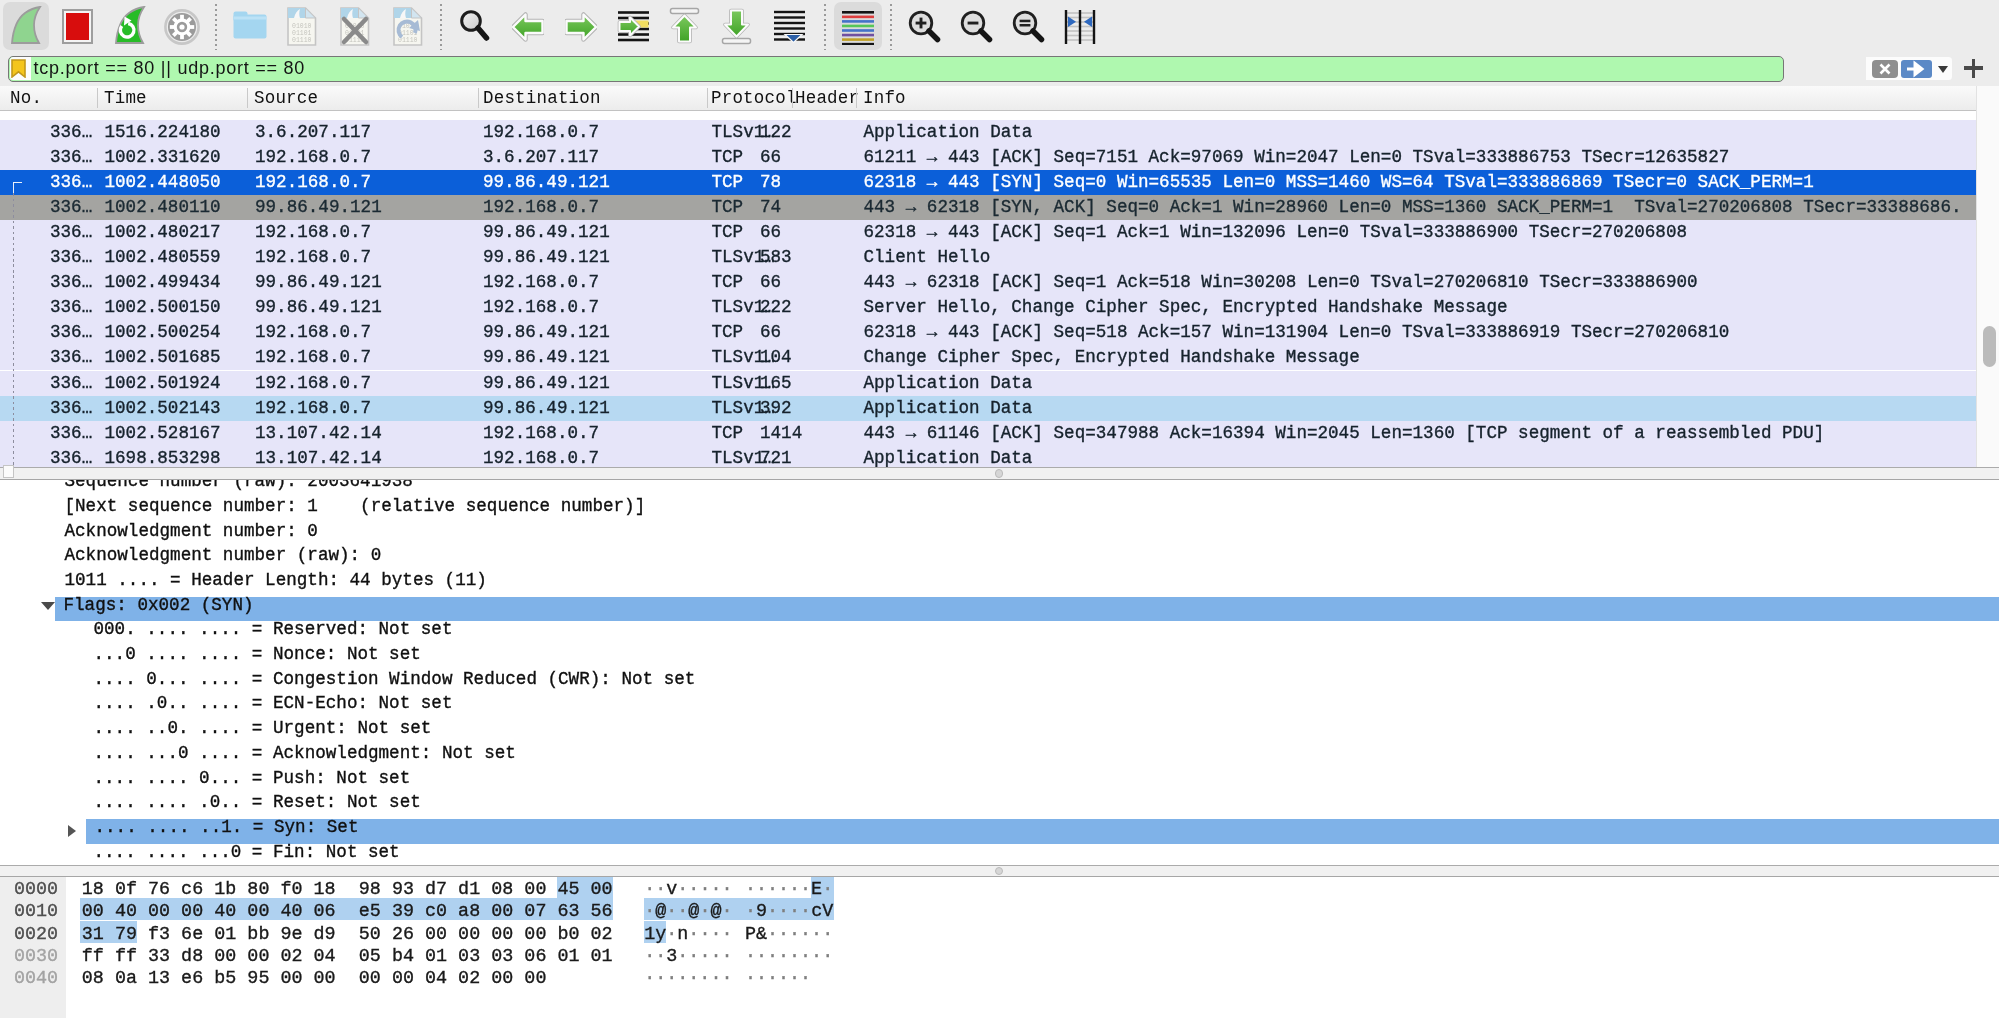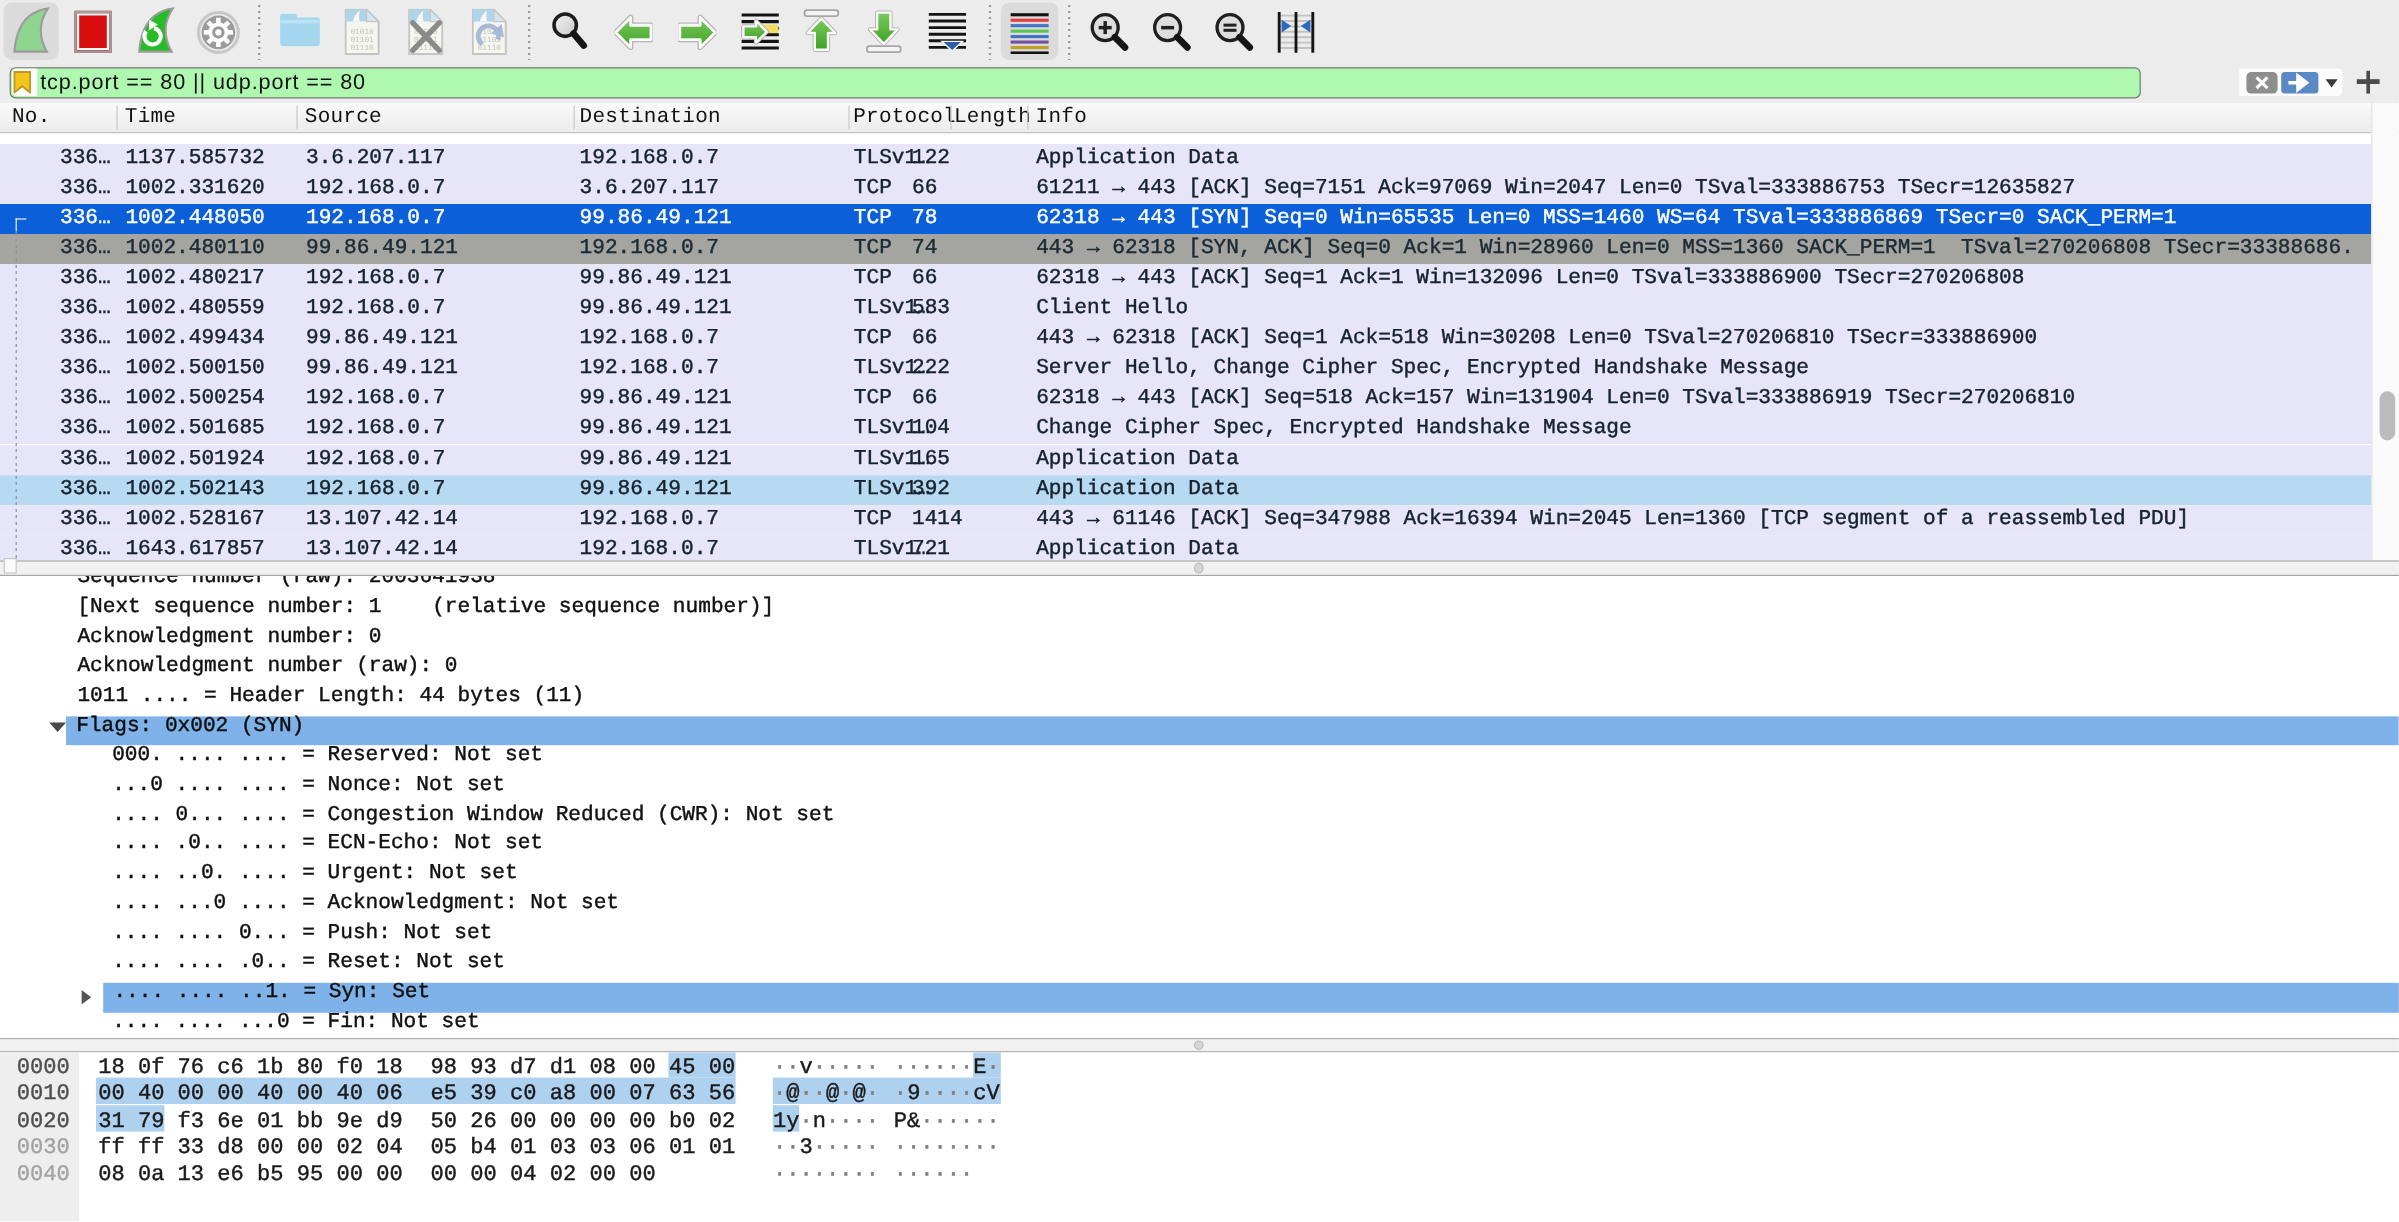--- a/index.html
+++ b/index.html
@@ -226,44 +226,44 @@
 </div>
 </div>
 <div class="abs" style="left:1964px;top:66.3px;width:19px;height:3.4px;background:#4A4A4A"></div>
 <div class="abs" style="left:1971.8px;top:58.5px;width:3.4px;height:19px;background:#4A4A4A"></div>
 <div id="header">
   <span style="left:10px">No.</span>
     <span style="left:104px">Time</span>
     <span style="left:254px">Source</span>
     <span style="left:483px">Destination</span>
     <span style="left:711px">Protocol</span>
-    <span style="left:795px">Length</span>
+    <span style="left:795px">Header</span>
     <span style="left:863px">Info</span>
   <i style="left:97px"></i>
     <i style="left:247px"></i>
     <i style="left:478px"></i>
     <i style="left:707px"></i>
     <i style="left:792px"></i>
     <i style="left:856px"></i>
 </div>
 <div id="list">
-<div class="pr" style="top:2.5px"><span class="cno">336…</span><span class="ctm">1137.585732</span><span class="csrc">3.6.207.117</span><span class="cdst">192.168.0.7</span><span class="cpro">TLSv1…</span><span class="clen">122</span><span class="cinf">Application Data</span></div>
+<div class="pr" style="top:2.5px"><span class="cno">336…</span><span class="ctm">1516.224180</span><span class="csrc">3.6.207.117</span><span class="cdst">192.168.0.7</span><span class="cpro">TLSv1…</span><span class="clen">122</span><span class="cinf">Application Data</span></div>
 <div class="pr" style="top:27.6px"><span class="cno">336…</span><span class="ctm">1002.331620</span><span class="csrc">192.168.0.7</span><span class="cdst">3.6.207.117</span><span class="cpro">TCP</span><span class="clen">66</span><span class="cinf">61211 → 443 [ACK] Seq=7151 Ack=97069 Win=2047 Len=0 TSval=333886753 TSecr=12635827</span></div>
 <div class="pr sel" style="top:52.7px"><span class="cno">336…</span><span class="ctm">1002.448050</span><span class="csrc">192.168.0.7</span><span class="cdst">99.86.49.121</span><span class="cpro">TCP</span><span class="clen">78</span><span class="cinf">62318 → 443 [SYN] Seq=0 Win=65535 Len=0 MSS=1460 WS=64 TSval=333886869 TSecr=0 SACK_PERM=1</span></div>
 <div class="pr gry" style="top:77.8px"><span class="cno">336…</span><span class="ctm">1002.480110</span><span class="csrc">99.86.49.121</span><span class="cdst">192.168.0.7</span><span class="cpro">TCP</span><span class="clen">74</span><span class="cinf">443 → 62318 [SYN, ACK] Seq=0 Ack=1 Win=28960 Len=0 MSS=1360 SACK_PERM=1  TSval=270206808 TSecr=33388686.</span></div>
 <div class="pr" style="top:102.9px"><span class="cno">336…</span><span class="ctm">1002.480217</span><span class="csrc">192.168.0.7</span><span class="cdst">99.86.49.121</span><span class="cpro">TCP</span><span class="clen">66</span><span class="cinf">62318 → 443 [ACK] Seq=1 Ack=1 Win=132096 Len=0 TSval=333886900 TSecr=270206808</span></div>
 <div class="pr" style="top:128.0px"><span class="cno">336…</span><span class="ctm">1002.480559</span><span class="csrc">192.168.0.7</span><span class="cdst">99.86.49.121</span><span class="cpro">TLSv1…</span><span class="clen">583</span><span class="cinf">Client Hello</span></div>
 <div class="pr" style="top:153.1px"><span class="cno">336…</span><span class="ctm">1002.499434</span><span class="csrc">99.86.49.121</span><span class="cdst">192.168.0.7</span><span class="cpro">TCP</span><span class="clen">66</span><span class="cinf">443 → 62318 [ACK] Seq=1 Ack=518 Win=30208 Len=0 TSval=270206810 TSecr=333886900</span></div>
 <div class="pr" style="top:178.2px"><span class="cno">336…</span><span class="ctm">1002.500150</span><span class="csrc">99.86.49.121</span><span class="cdst">192.168.0.7</span><span class="cpro">TLSv1…</span><span class="clen">222</span><span class="cinf">Server Hello, Change Cipher Spec, Encrypted Handshake Message</span></div>
 <div class="pr" style="top:203.3px"><span class="cno">336…</span><span class="ctm">1002.500254</span><span class="csrc">192.168.0.7</span><span class="cdst">99.86.49.121</span><span class="cpro">TCP</span><span class="clen">66</span><span class="cinf">62318 → 443 [ACK] Seq=518 Ack=157 Win=131904 Len=0 TSval=333886919 TSecr=270206810</span></div>
 <div class="pr" style="top:228.4px"><span class="cno">336…</span><span class="ctm">1002.501685</span><span class="csrc">192.168.0.7</span><span class="cdst">99.86.49.121</span><span class="cpro">TLSv1…</span><span class="clen">104</span><span class="cinf">Change Cipher Spec, Encrypted Handshake Message</span></div>
 <div class="pr" style="top:253.5px"><span class="cno">336…</span><span class="ctm">1002.501924</span><span class="csrc">192.168.0.7</span><span class="cdst">99.86.49.121</span><span class="cpro">TLSv1…</span><span class="clen">165</span><span class="cinf">Application Data</span></div>
 <div class="pr lbl" style="top:278.6px"><span class="cno">336…</span><span class="ctm">1002.502143</span><span class="csrc">192.168.0.7</span><span class="cdst">99.86.49.121</span><span class="cpro">TLSv1…</span><span class="clen">392</span><span class="cinf">Application Data</span></div>
 <div class="pr" style="top:303.7px"><span class="cno">336…</span><span class="ctm">1002.528167</span><span class="csrc">13.107.42.14</span><span class="cdst">192.168.0.7</span><span class="cpro">TCP</span><span class="clen">1414</span><span class="cinf">443 → 61146 [ACK] Seq=347988 Ack=16394 Win=2045 Len=1360 [TCP segment of a reassembled PDU]</span></div>
-<div class="pr" style="top:328.8px"><span class="cno">336…</span><span class="ctm">1643.617857</span><span class="csrc">13.107.42.14</span><span class="cdst">192.168.0.7</span><span class="cpro">TLSv1…</span><span class="clen">721</span><span class="cinf">Application Data</span></div>
+<div class="pr" style="top:328.8px"><span class="cno">336…</span><span class="ctm">1698.853298</span><span class="csrc">13.107.42.14</span><span class="cdst">192.168.0.7</span><span class="cpro">TLSv1…</span><span class="clen">721</span><span class="cinf">Application Data</span></div>
 <div class="pr" style="top:352.4px;height:4.5px"></div>
 <div class="abs" style="left:12.5px;top:64.5px;width:9px;height:1.8px;background:#EAF0FA"></div>
 <div class="abs" style="left:12.5px;top:64.5px;width:1.8px;height:11px;background:#EAF0FA"></div>
 <div class="abs" style="left:12.5px;top:75.5px;width:1.8px;height:280px;background-image:repeating-linear-gradient(#8D8D9E 0 2.5px,transparent 2.5px 5.5px)"></div>
 </div>
 <div id="vsb">
     <b></b>
   </div>
 <div id="split1">
     <div class="knob" style="top:1.2px"></div>

